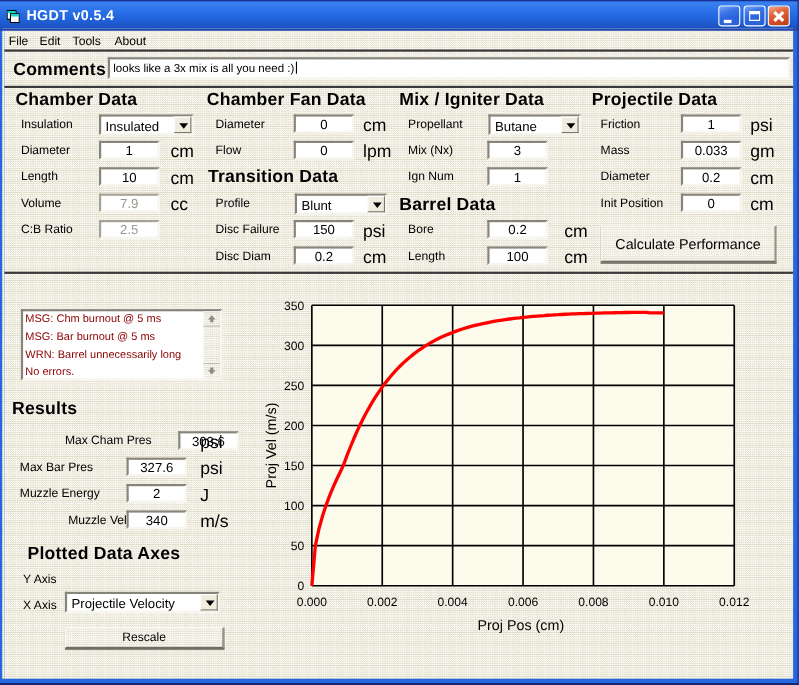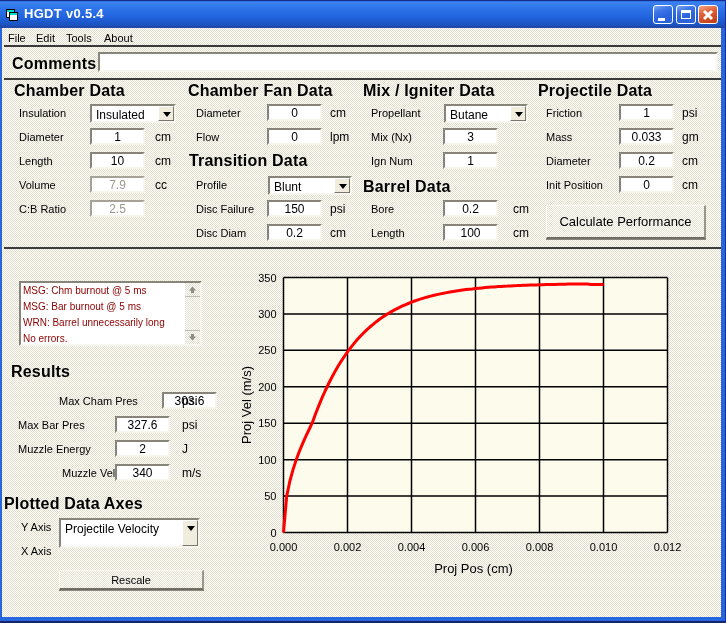--- a/index.html
+++ b/index.html
@@ -4,21 +4,21 @@
 <style>
 * { margin:0; padding:0; box-sizing:border-box; }
 html,body { width:726px; height:623px; }
 body { position:relative; font-family:"Liberation Sans",sans-serif; background:#2667E0; overflow:hidden; }
 #form { position:absolute; left:4px; top:26px; width:717px; height:591px; background:repeating-conic-gradient(#FFFFFF 0% 25%, #E2DEC9 0% 50%); background-size:2px 2px; }
 .abs { position:absolute; }
 .lbl { position:absolute; font-size:11px; color:#000; white-space:nowrap; }
 .hdr { position:absolute; font-size:16px; font-weight:bold; color:#000; white-space:nowrap; letter-spacing:0.2px; }
 .tb { position:absolute; background:#fff; border:2px solid; border-color:#87857a #f6f5ee #f6f5ee #87857a;
       font-size:12px; color:#000; text-align:center; line-height:14px; }
-.unit { position:absolute; font-size:12px; color:#000; white-space:nowrap; }
+.unit { position:absolute; font-size:16px; color:#000; white-space:nowrap; }
 .combo { position:absolute; background:#fff; border:2px solid; border-color:#87857a #f6f5ee #f6f5ee #87857a; }
 .combo .txt { position:absolute; left:4px; top:1.5px; font-size:12px; white-space:nowrap; }
 .combo .btn { position:absolute; right:0; top:0; bottom:0; width:16px; background:#F0EDDF;
       border:1px solid; border-color:#fff #7a786d #7a786d #fff; }
 .combo .btn:after { content:""; position:absolute; left:4px; top:5px; width:0; height:0;
       border:4px solid transparent; border-top:5px solid #000; }
 .hline { position:absolute; left:0; width:717px; height:2px; background:#3a3a3a; }
 .btn3d { position:absolute; background:repeating-conic-gradient(#FFFFFF 0% 25%, #E6E2D0 0% 50%); background-size:2px 2px;
       border-top:1px solid #F8F7F0; border-left:1px solid #F8F7F0; border-right:2px solid #98968a; border-bottom:2px solid #6F6D64;
       box-shadow: 0 1px 0 #8a887c; color:#000; text-align:center; }
@@ -59,20 +59,21 @@
 <div id="form">
 
 <div class="lbl" style="left:4px;top:6px;">File</div>
 <div class="lbl" style="left:32px;top:6px;">Edit</div>
 <div class="lbl" style="left:62px;top:6px;">Tools</div>
 <div class="lbl" style="left:100px;top:6px;">About</div>
 <div class="hline" style="top:19px;"></div>
 
 <div class="hdr" style="left:8px;top:29px;">Comments</div>
 <div class="tb" style="left:94px;top:26px;width:620px;height:20px;"></div>
+<div class="lbl" style="left:99px;top:30px;font-size:10.5px;">looks like a 3x mix is all you need :)<span style="display:inline-block;width:1px;height:11px;background:#000;vertical-align:-2px;margin-left:1px;"></span></div>
 <div class="hline" style="top:52px;"></div>
 
 <div class="hdr" style="left:10px;top:56px;">Chamber Data</div>
 <div class="hdr" style="left:184px;top:56px;">Chamber Fan Data</div>
 <div class="hdr" style="left:359px;top:56px;">Mix / Igniter Data</div>
 <div class="hdr" style="left:534px;top:56px;">Projectile Data</div>
 <div class="hdr" style="left:185px;top:126px;">Transition Data</div>
 <div class="hdr" style="left:359px;top:152px;">Barrel Data</div>
 
 <div class="lbl" style="left:15px;top:81px;">Insulation</div>
@@ -164,23 +165,23 @@
 <div class="lbl" style="left:14px;top:393px;">Max Bar Pres</div>
 <div class="tb" style="left:111px;top:390px;width:55px;height:17px;">327.6</div>
 <div class="unit" style="left:178px;top:392px;">psi</div>
 <div class="lbl" style="left:14px;top:417px;">Muzzle Energy</div>
 <div class="tb" style="left:111px;top:414px;width:55px;height:17px;">2</div>
 <div class="unit" style="left:178px;top:416px;">J</div>
 <div class="lbl" style="left:30px;top:441px;padding-left:28px;">Muzzle Velocity</div>
 <div class="tb" style="left:111px;top:438px;width:55px;height:17px;">340</div>
 <div class="unit" style="left:178px;top:440px;">m/s</div>
 
-<div class="hdr" style="left:0;top:469px;">Plotted Data Axes</div>
+<div class="hdr" style="left:21px;top:469px;">Plotted Data Axes</div>
 <div class="lbl" style="left:17px;top:495px;">Y Axis</div>
-<div class="combo" style="left:55px;top:492px;width:141px;height:30px;">
+<div class="combo" style="left:55px;top:512px;width:141px;height:19px;">
       <div class="txt">Projectile Velocity</div>
       <div class="btn"></div>
     </div>
 <div class="lbl" style="left:17px;top:519px;">X Axis</div>
 <div class="btn3d" style="left:55px;top:544px;width:145px;height:20px;font-size:11px;line-height:18px;">Rescale</div>
 
 <svg class="abs" style="left:230px;top:228px;" width="460" height="355" viewBox="0 0 460 355" id="chart">
       <rect x="49.5" y="23.5" width="384" height="255" fill="#FDFBEC"></rect>
       <line x1="49.5" y1="23.5" x2="49.5" y2="278.5" stroke="#000" stroke-width="1.5"></line>
       <line x1="113.5" y1="23.5" x2="113.5" y2="278.5" stroke="#000" stroke-width="1.5"></line>

